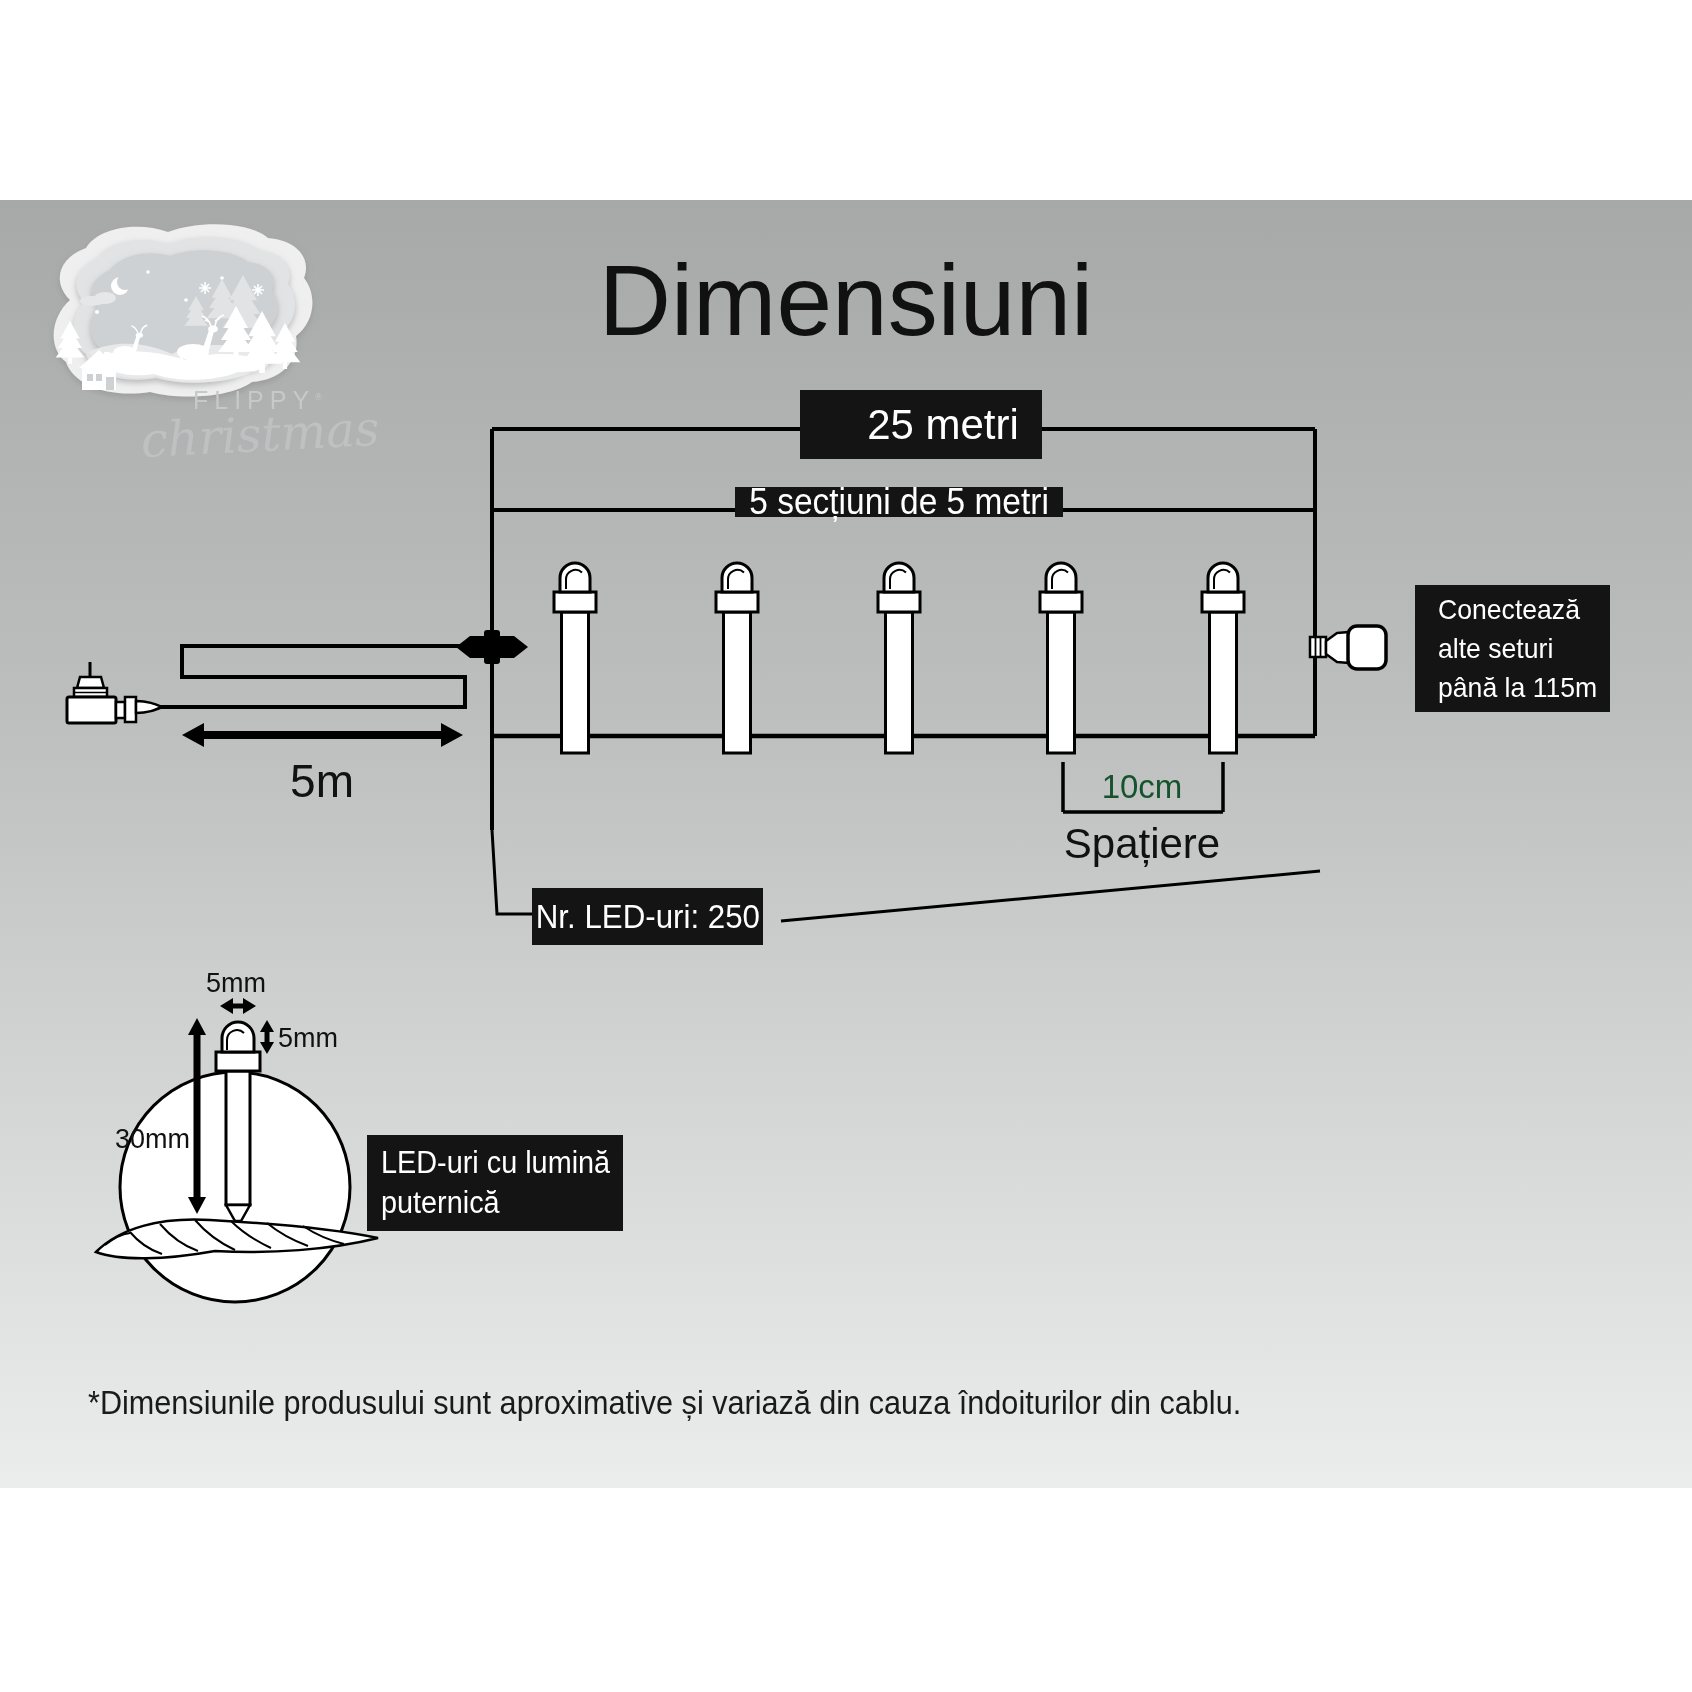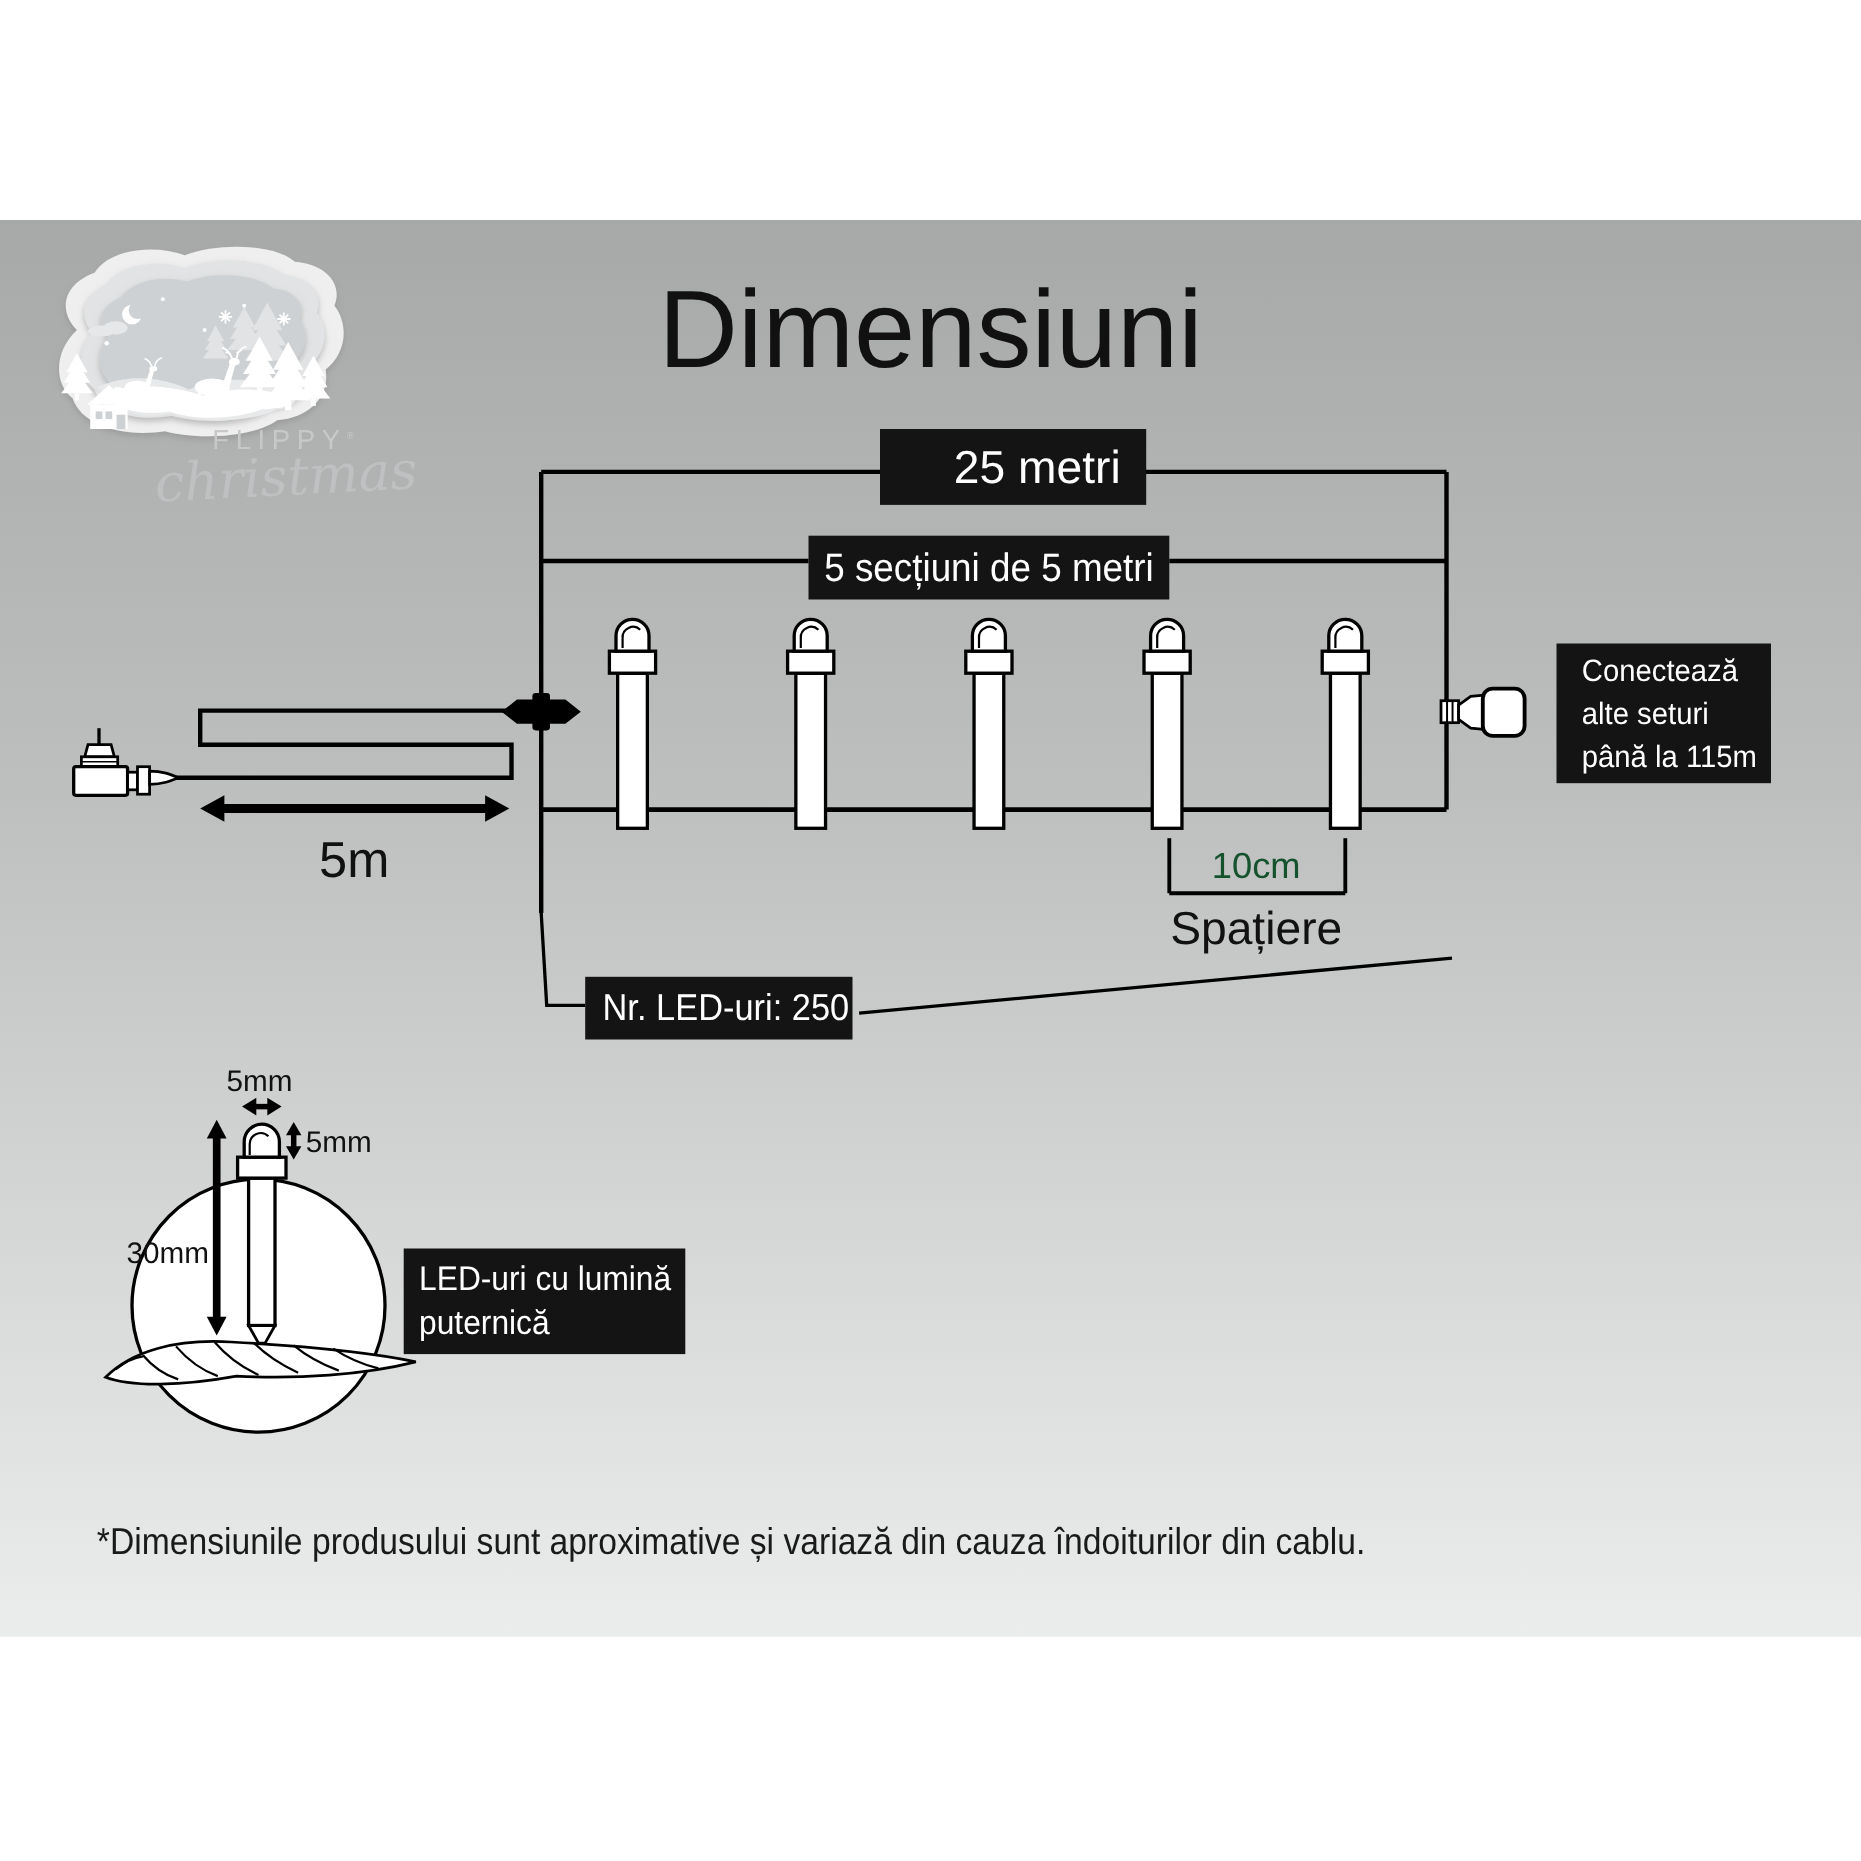--- a/index.html
+++ b/index.html
@@ -14,25 +14,25 @@
   .blackbox span{display:inline-block;white-space:nowrap;}
   .sqz93{transform:scaleX(.93);transform-origin:center;}
   .sqz92{transform:scaleX(.92);transform-origin:center;}
   .sqzL95{transform:scaleX(.95);transform-origin:left center;}
   .sqzL93{transform:scaleX(.93);transform-origin:left center;}
   .sqzL90{transform:scaleX(.90);transform-origin:left center;}
   .sqzC94{transform:scaleX(.94);transform-origin:center;}
   .ctr{text-align:center;}
   #title{left:500px;top:248px;width:692px;font-size:100px;color:#111;line-height:1.04;}
   #box-total{left:800px;top:390px;width:198px;height:69px;font-size:42px;padding-left:44px;}
-  #box-sections{left:735px;top:487px;width:328px;height:58px;font-size:36px;}
+  #box-sections{left:735px;top:487px;width:328px;height:30px;font-size:36px;}
   #label-5m{left:252px;top:754px;width:140px;font-size:46px;color:#111;}
   #label-10cm{left:1072px;top:768px;width:140px;font-size:33px;color:#14532d;}
   #label-spatiere{left:1032px;top:820px;width:220px;font-size:42px;color:#111;}
-  #box-ledcount{left:532px;top:888px;width:231px;height:57px;font-size:34px;padding-left:12px;}
+  #box-ledcount{left:532px;top:888px;width:231px;height:57px;font-size:34px;}
   #box-connect{left:1415px;top:585px;width:195px;height:127px;background:#141414;color:#fff;
                display:flex;flex-direction:column;justify-content:center;padding-left:23px;
                box-sizing:border-box;font-size:28px;line-height:39px;}
   #box-connect span{display:inline-block;white-space:nowrap;}
   #heading-ledsize{left:88px;top:914px;font-size:42px;color:#111;white-space:nowrap;}
   #label-5mm-w{left:186px;top:968px;width:100px;font-size:27px;color:#111;}
   #label-5mm-h{left:278px;top:1023px;font-size:27px;color:#111;}
   #label-30mm{left:110px;top:1124px;width:80px;text-align:right;font-size:27px;color:#111;}
   #box-ledbright{left:367px;top:1135px;width:256px;height:96px;background:#141414;color:#fff;
                  display:flex;flex-direction:column;justify-content:center;padding-left:14px;

